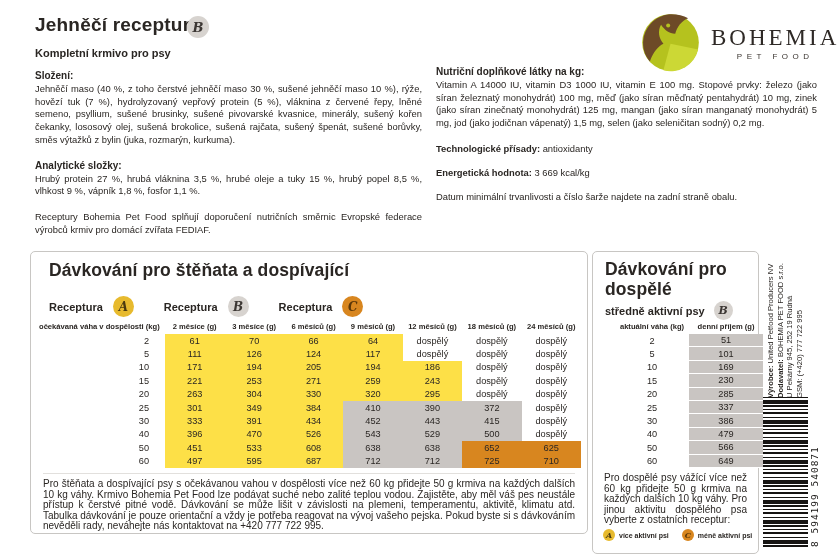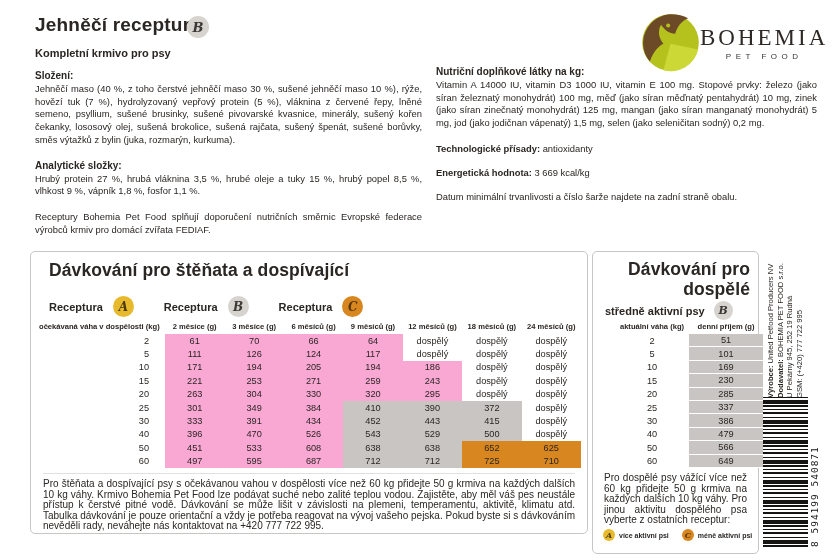--- a/index.html
+++ b/index.html
@@ -21,47 +21,47 @@
   .subtitle{position:absolute;left:35px;top:47px;font-size:11px;font-weight:bold;}
 
   .col-left{position:absolute;left:35px;top:70px;width:387px;}
   .col-right{position:absolute;left:436px;top:66px;width:381px;}
   .sec-head{font-size:10px;font-weight:bold;margin:0 0 2px;}
   .body-text{font-size:9.4px;line-height:12.7px;text-align:justify;margin:0 0 13px;}
   .inline-par{font-size:9.4px;margin:0 0 13px;}
   .inline-par b{font-weight:bold;}
 
   
-  .logo{position:absolute;left:641px;top:13px;display:flex;align-items:center;}
+  .logo{position:absolute;left:641px;top:13px;display:flex;align-items:center;gap:11px;}
   .logo-text{text-align:center;}
   .logo-name{font-family:"Liberation Serif",serif;font-size:23px;letter-spacing:3px;color:#2e2926;}
   .logo-sub{font-size:8px;letter-spacing:4.5px;color:#3a3430;margin-top:1px;}
 
   
   .panel{position:absolute;background:#fff;border:1px solid #c8c6c3;border-radius:5px;}
   #puppy-panel{left:30px;top:251px;width:556px;height:281px;}
   #adult-panel{left:592px;top:251px;width:165px;height:301px;}
-  .panel-title{position:absolute;left:18px;top:8px;font-size:17.5px;font-weight:bold;letter-spacing:.1px;text-align:right;}
+  .panel-title{position:absolute;left:18px;top:8px;font-size:17.5px;font-weight:bold;letter-spacing:.1px;}
   #adult-panel .panel-title{left:12px;top:7px;line-height:20px;width:145px;}
   .asub{position:absolute;left:12px;top:49px;display:flex;align-items:center;gap:9px;}
   .asub .lbl{font-size:11px;font-weight:bold;text-align:right;}
 
   .plegend{position:absolute;left:18px;top:44px;display:flex;gap:30px;align-items:center;}
   .plegend .item{display:flex;align-items:center;gap:10px;}
   .plegend .lbl{font-size:11px;font-weight:bold;text-align:right;}
 
   .ptable{position:absolute;left:6px;top:66px;width:544px;}
   .phead,.prow{display:grid;grid-template-columns:128px repeat(7,1fr);}
   .phead{font-size:7.6px;font-weight:bold;height:16px;align-items:center;}
   .phead .hfirst{text-align:left;padding-left:2px;}
   .phead .h{text-align:center;}
   .prow{height:13.4px;font-size:9.2px;}
   .pcell{display:flex;align-items:center;justify-content:center;}
   .pcell.whead{justify-content:flex-end;padding-right:16px;box-sizing:border-box;}
-  .pcell.y{background:#f9a8d4;}
+  .pcell.y{background:#fde047;}
   .pcell.g{background:#c9c5c2;}
   .pcell.o{background:#d8861f;}
   .pfoot{position:absolute;left:12px;top:221px;width:532px;font-size:10px;line-height:10.6px;
          text-align:justify;border-top:1px solid #e2e0dd;padding-top:5px;}
 
   .atable{position:absolute;left:22px;top:66px;width:148px;}
   .ahead,.arow{display:grid;grid-template-columns:1fr 1fr;}
   .ahead{font-size:7.6px;font-weight:bold;height:16px;align-items:center;text-align:center;}
   .arow{height:13.4px;font-size:9.2px;}
   .acell{display:flex;align-items:center;justify-content:center;}

